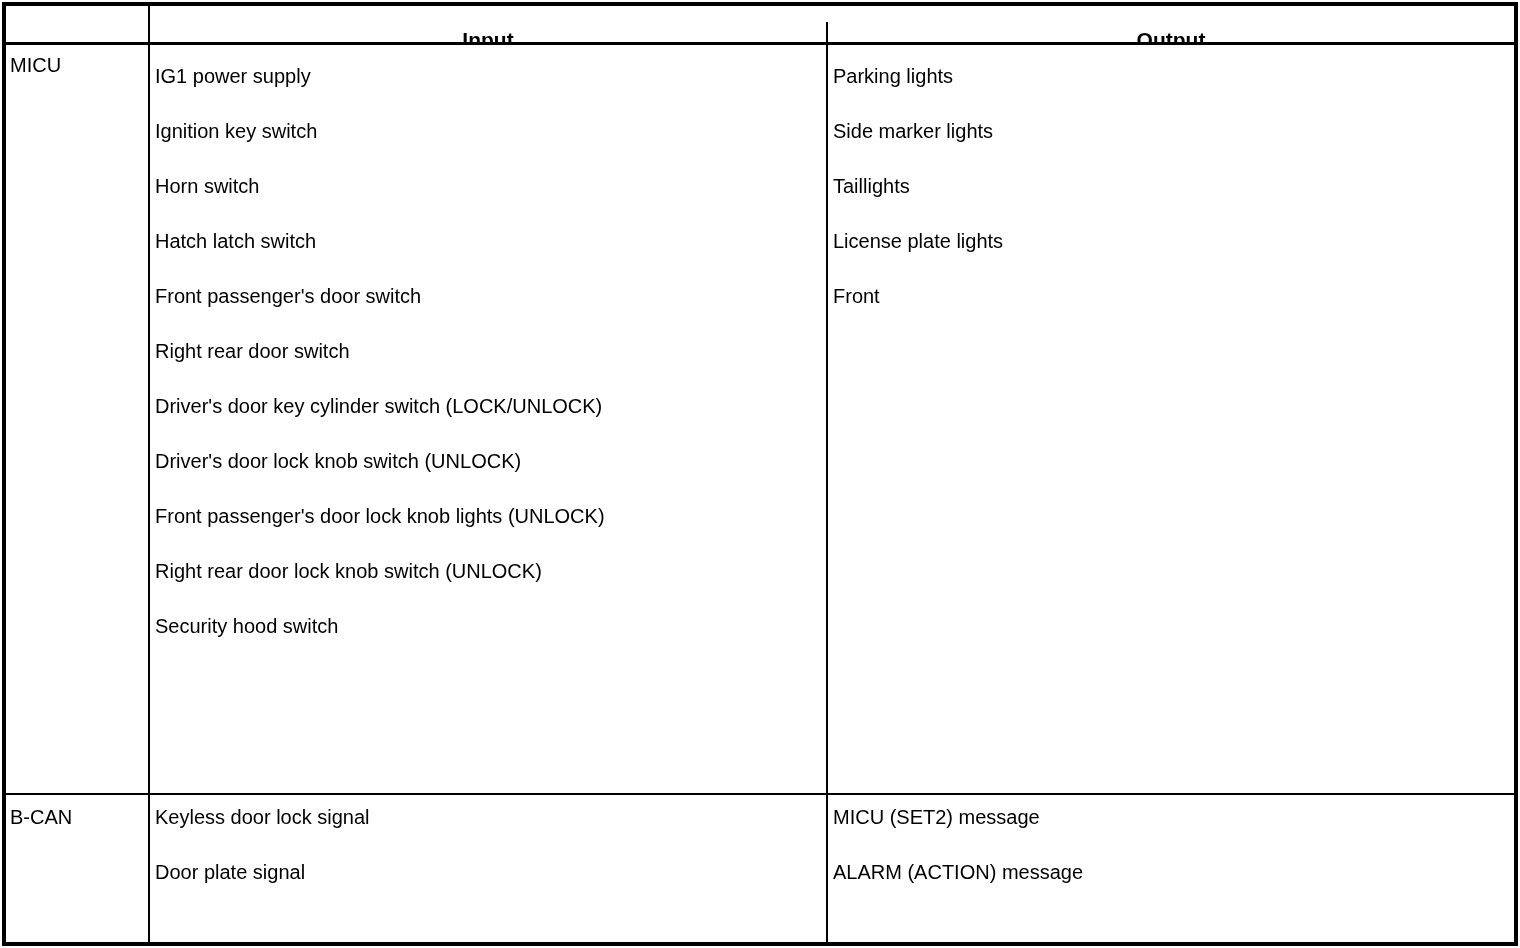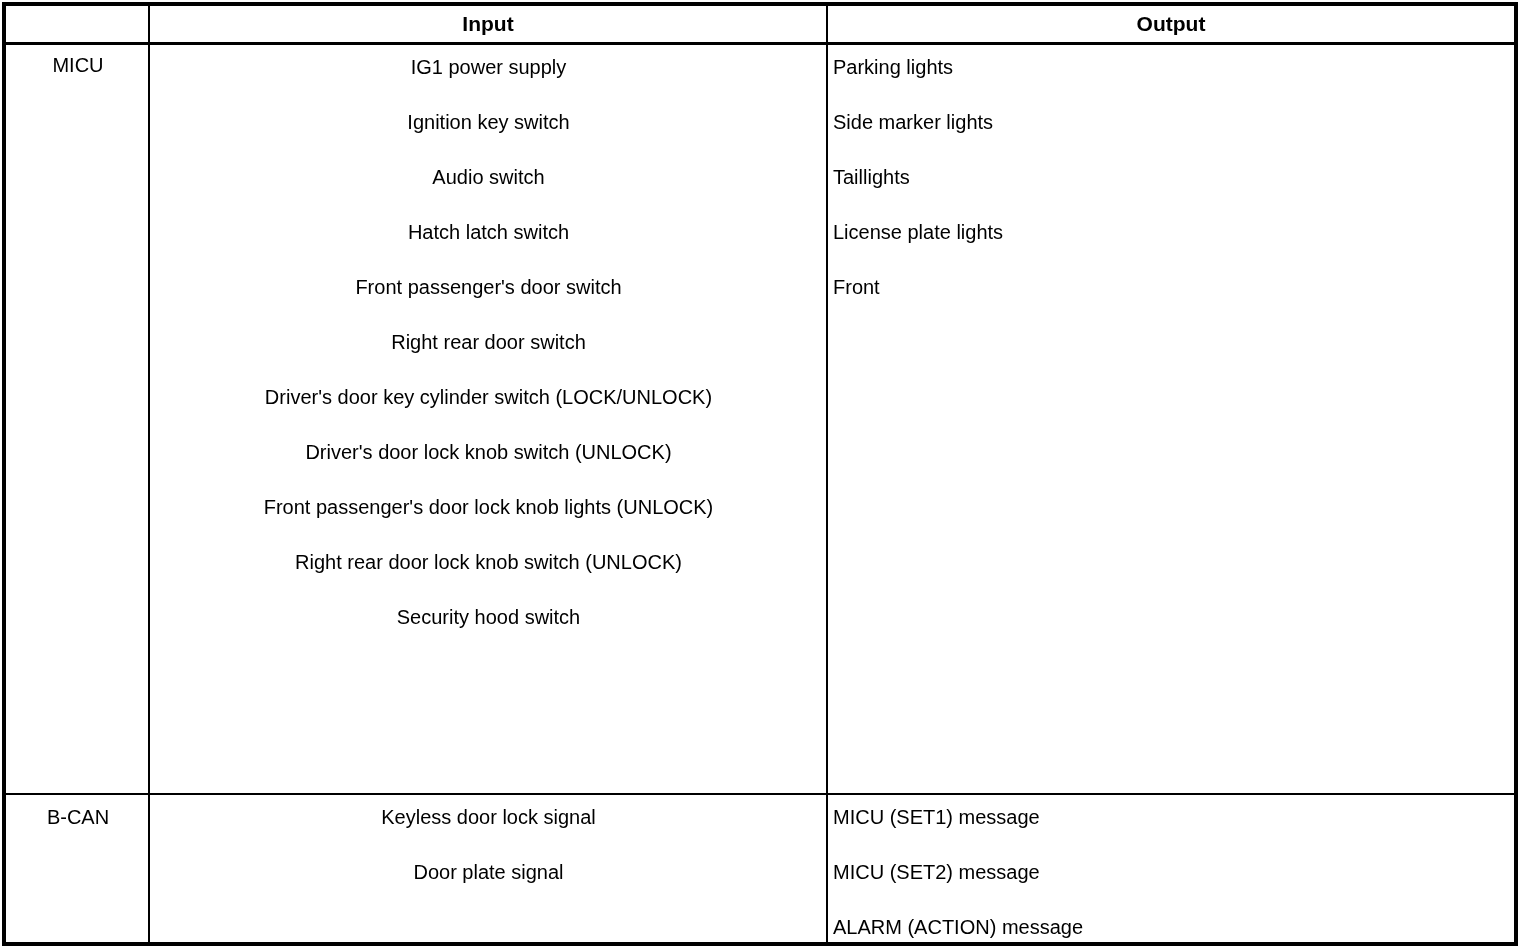--- a/index.html
+++ b/index.html
@@ -24,37 +24,38 @@
     border: 4px solid #000000;
     display: grid;
     grid-template-columns: 144px 678px auto;
     grid-template-rows: 39px 750px auto;
     background: #ffffff;
   }
   .cell {
     box-sizing: border-box;
     overflow: hidden;
   }
-  .v-div { border-right: 2px solid #000000; text-align: center; }
+  .v-div { border-right: 2px solid #000000; }
   .hdr-row { border-bottom: 3px solid #000000; }
   .mid-row { border-bottom: 2px solid #000000; }
   .hdr-cell {
     font-weight: bold;
     font-size: 21px;
     text-align: center;
     line-height: 36px;
+    margin-top: 16px;
   }
   .label-cell {
     font-size: 20px;
     padding: 9px 2px 0 4px;
     line-height: 23px;
     white-space: nowrap;
   }
   .list-cell {
-    padding: 11px 4px 0 5px;
+    padding: 20px 4px 0 5px;
   }
   .row3 .label-cell,
   .row3 .list-cell,
   .label-cell.row3,
   .list-cell.row3 {
     padding-top: 11px;
   }
   .item {
     height: 55px;
     font-size: 20px;
@@ -72,21 +73,21 @@
     <div class="cell v-div hdr-row hdr-cell">Input</div>
     <div class="cell hdr-row hdr-cell">Output</div>
 
     <div class="cell v-div mid-row label-cell">MICU</div>
     <div class="cell v-div mid-row list-cell">
 
         <div class="item">IG1 power supply</div>
 
         <div class="item">Ignition key switch</div>
 
-        <div class="item">Audio switch</div>
+        <div class="item">Horn switch</div>
 
         <div class="item">Hatch latch switch</div>
 
 
         <div class="item">Front passenger's door switch</div>
 
 
         <div class="item">Right rear door switch</div>
 
         <div class="item">Driver's door key cylinder switch (LOCK/UNLOCK)</div>
@@ -116,21 +117,20 @@
 
     <div class="cell v-div label-cell row3">B-CAN</div>
     <div class="cell v-div list-cell row3">
 
         <div class="item">Keyless door lock signal</div>
 
         <div class="item">Door plate signal</div>
       </div>
     <div class="cell list-cell row3">
 
-        <div class="item">MICU (SET1) message</div>
 
         <div class="item">MICU (SET2) message</div>
 
         <div class="item">ALARM (ACTION) message</div>
       </div>
 
   </div>
 </div>
 
 </body></html>

